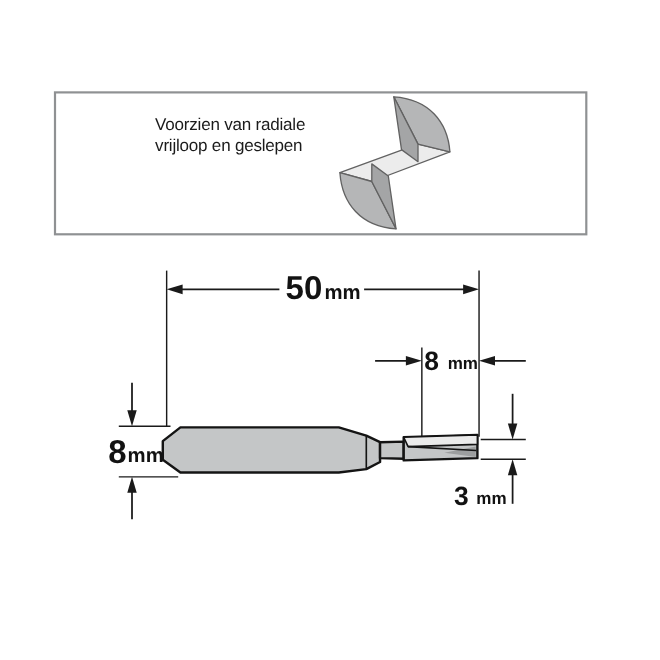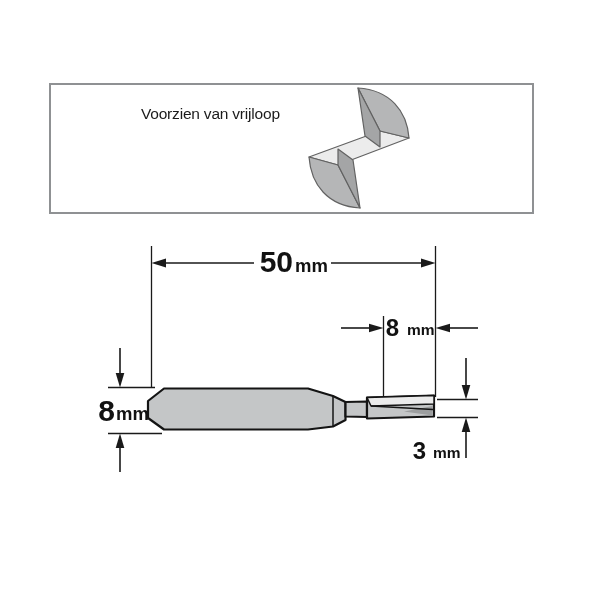--- a/index.html
+++ b/index.html
@@ -30,21 +30,22 @@
   .dim-xl{font-size:30px;}
   .dim-unit-xl{font-size:18.5px;}
   .dim-l{font-size:24px;}
   .dim-unit-l{font-size:15.5px;}
 </style>
 </head>
 <body>
 
 <div class="info-box">
   <div class="info-text">
-    <div>Voorzien van vrijloop</div>
+    <div>Voorzien van radiale</div>
+    <div>vrijloop en geslepen</div>
   </div>
 </div>
 
 <svg class="diagram-svg" width="600" height="600" viewBox="0 0 600 600">
 
   <g transform="translate(296,86)">
     <path class="illu" d="M13,71 L84,45 L113,52 L42,79 Z" fill="#ececec"></path>
     <path class="illu" d="M62,2 C94,4 111,25 113,52 L84,45 Z" fill="#b5b6b7"></path>
     <path class="illu" d="M62,2 L84,45 L84,61 L69,50 Z" fill="#a4a5a6"></path>
     <path class="illu" d="M64,122 C32,120 15,99 13,71 L42,79 Z" fill="#b5b6b7"></path>

